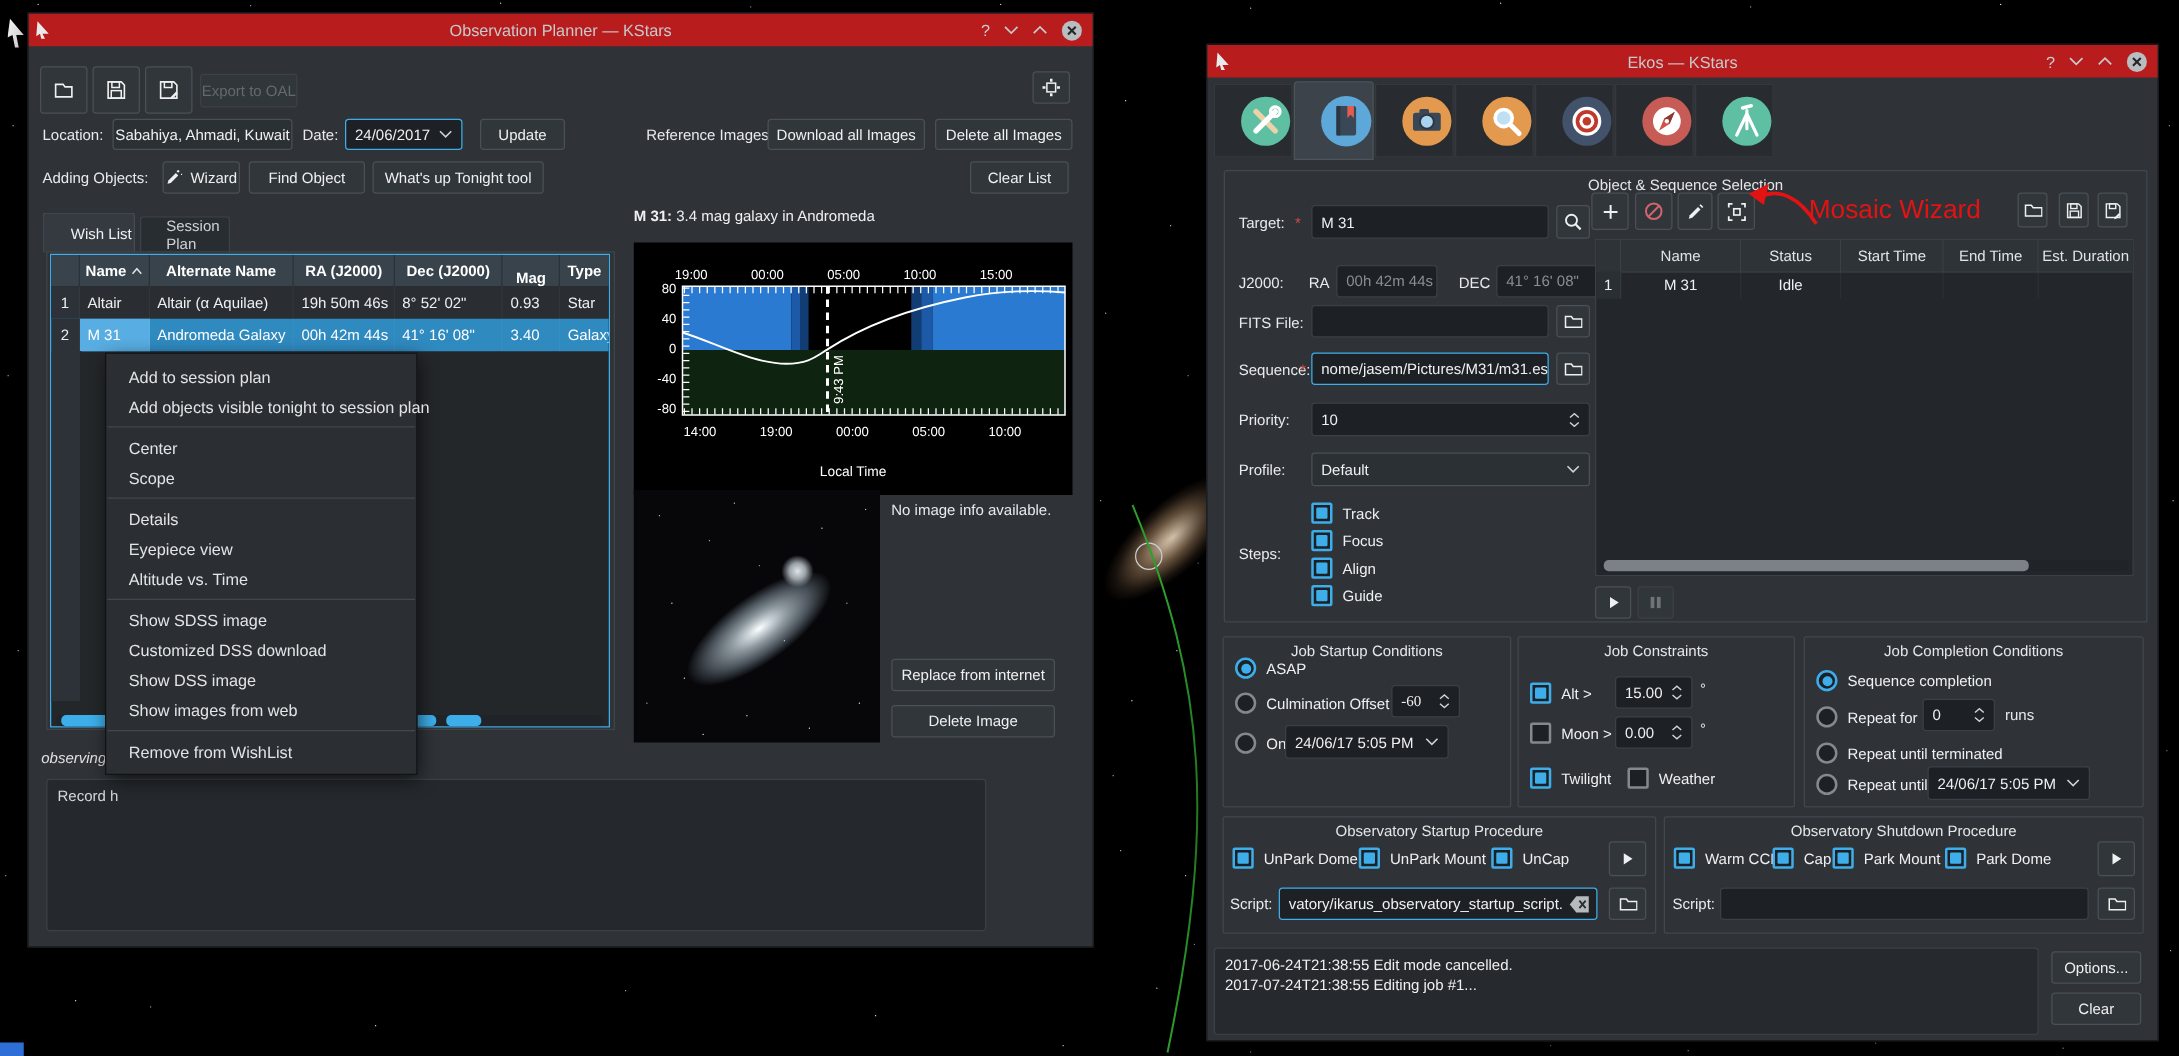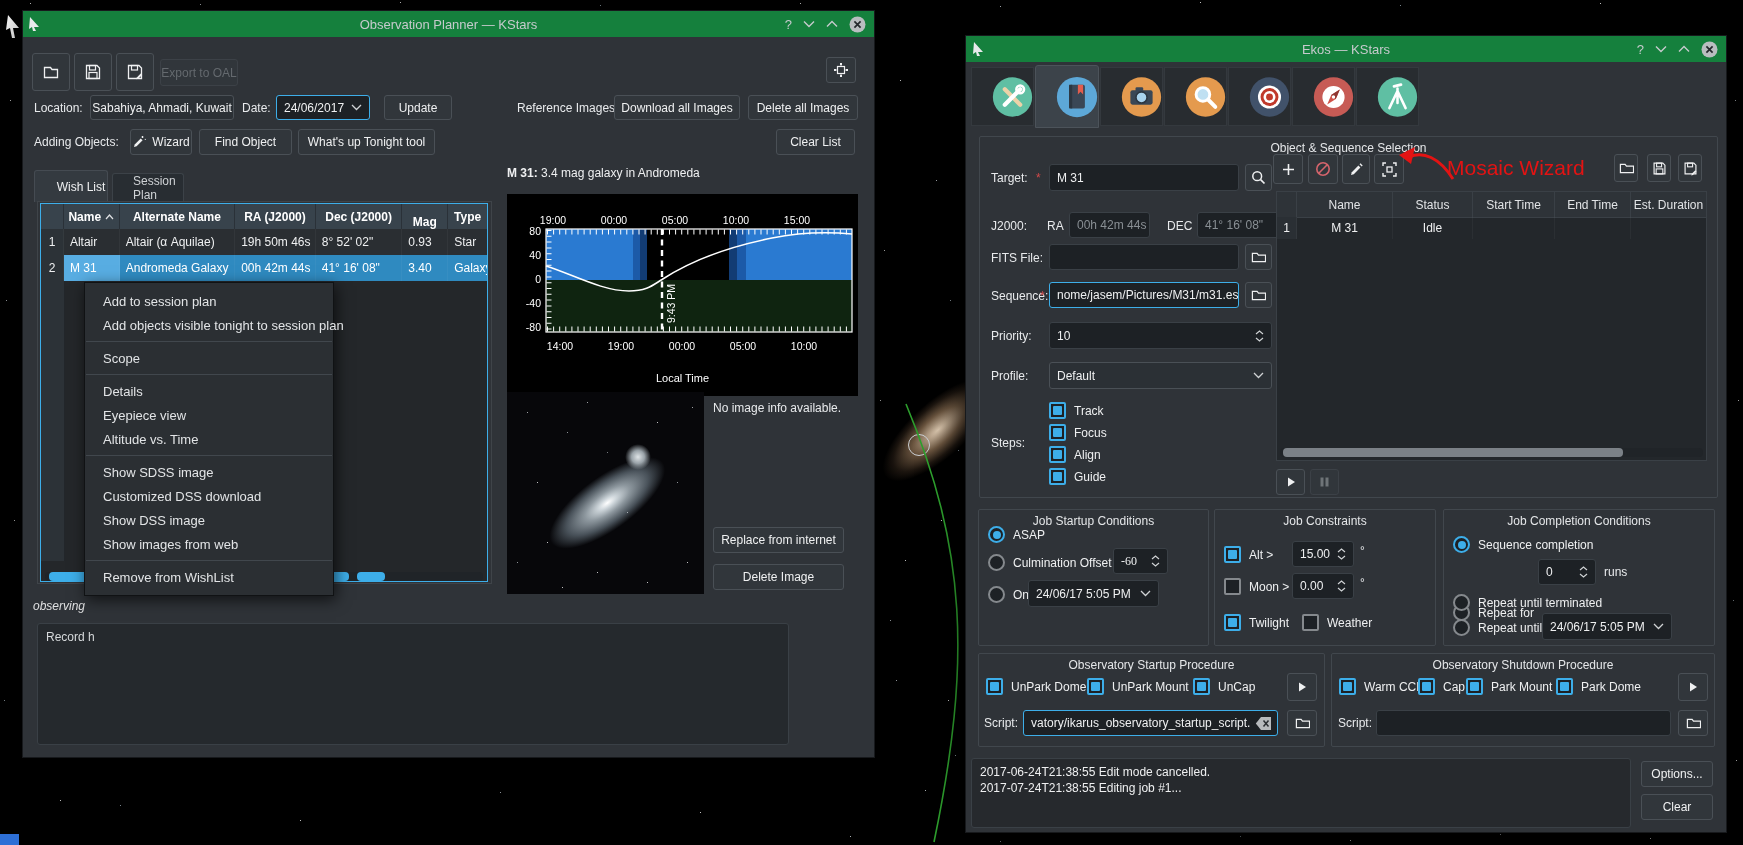--- a/index.html
+++ b/index.html
@@ -1,19 +1,19 @@
 <!DOCTYPE html>
 <html><head>
 <meta charset="utf-8">
 <style>
   html,body{margin:0;padding:0;background:#000;width:1743px;height:845px;overflow:hidden;
     font-family:"Liberation Sans","DejaVu Sans",sans-serif;font-size:12px;color:#eff0f1;}
   .a{position:absolute;}
   .win{position:absolute;background:#2f3338;border:1px solid #17191c;box-shadow:0 10px 34px rgba(0,0,0,.7);box-sizing:border-box;}
-  .titlebar{position:absolute;left:0;top:0;right:0;height:26px;background:#15803d;display:flex;align-items:center;justify-content:center;color:#c6cacd;font-size:13px;}
+  .titlebar{position:absolute;left:0;top:0;right:0;height:26px;background:#b91c1c;display:flex;align-items:center;justify-content:center;color:#c6cacd;font-size:13px;}
   .tbbtns{position:absolute;right:8px;top:0;height:26px;display:flex;align-items:center;gap:11px;color:#c6cacd;}
   .tbbtns svg{display:block}
   .btn{position:absolute;background:#31363b;border:1px solid #4a5056;border-radius:3px;color:#eff0f1;display:flex;align-items:center;justify-content:center;font-size:12px;box-sizing:border-box;gap:6px;}
   .btn.dis{color:#64696e;border-color:#3c4147;}
   .lbl{position:absolute;color:#e8eaec;white-space:nowrap;}
   .ifield{position:absolute;background:#1d2125;border:1px solid #3a4046;border-radius:3px;color:#eff0f1;display:flex;align-items:center;padding:0 7px;box-sizing:border-box;white-space:nowrap;overflow:hidden;}
   .ifield.foc{border-color:#3daee9;}
   .gray{color:#898f94;}
   .chev{margin-left:auto;flex:0 0 auto;}
   .spins{margin-left:auto;display:flex;flex-direction:column;gap:2px;align-items:center;flex:0 0 auto;}
@@ -307,20 +307,23 @@
 
   <div class="menu" style="left:61px;top:271px;width:250px;">
     <div class="mitem">
         <span>Add to session plan</span>
       </div>
     <div class="mitem">
         <span>Add objects visible tonight to session plan</span>
       </div>
     <div class="msep"></div>
     <div class="mitem">
+        <span>Center</span>
+      </div>
+    <div class="mitem">
         <span>Scope</span>
       </div>
     <div class="msep"></div>
     <div class="mitem">
         <span>Details</span>
       </div>
     <div class="mitem">
         <span>Eyepiece view</span>
       </div>
     <div class="mitem">
@@ -694,21 +697,21 @@
       <span>Weather</span>
     </div>
 
   <div class="group" style="left:477px;top:473px;width:272px;height:137px;">
     <span class="gtitle">Job Completion Conditions</span>
   </div>
   <div class="cbrow" style="left:487px;top:500px;">
       <span class="radio sel"></span>
       <span>Sequence completion</span>
     </div>
-  <div class="cbrow" style="left:487px;top:529px;margin-top:39px;">
+  <div class="cbrow" style="left:487px;top:529px;">
       <span class="radio"></span>
       <span>Repeat for</span>
     </div>
   <div class="ifield" style="left:572px;top:523px;width:58px;height:26px;">
     <span>0</span>
     <span class="spins">
       <svg width="9" height="5" viewBox="0 0 9 5">
           <path d="M1 4 L4.5 1 L8 4" stroke="#cfd2d4" stroke-width="1.2" fill="none"></path>
         </svg>
       <svg width="9" height="5" viewBox="0 0 9 5">

